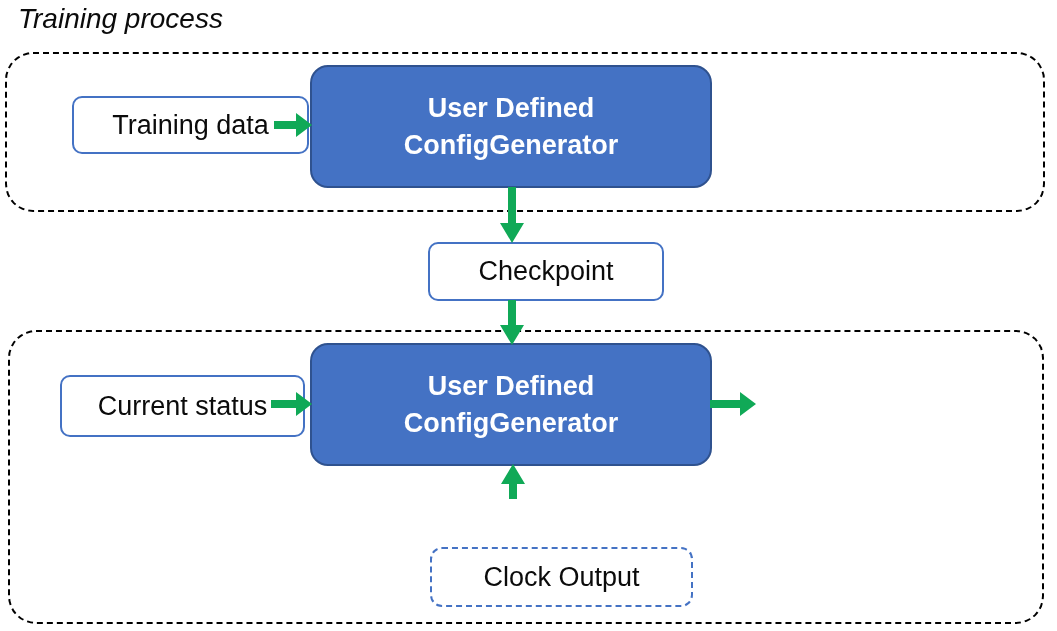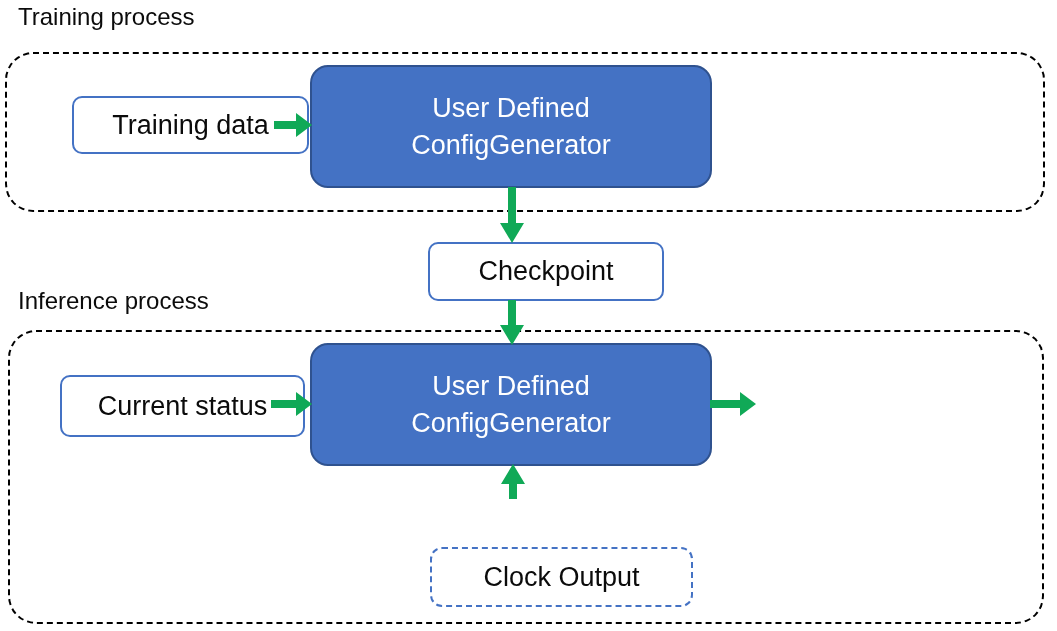--- a/index.html
+++ b/index.html
@@ -13,23 +13,24 @@
   html,body{background:#ffffff;}
   body{font-family:"Liberation Sans","DejaVu Sans",sans-serif;color:var(--text-black);}
   .canvas{
     position:relative;
     width:1057px;height:631px;
     background:#ffffff;
     overflow:hidden;
   }
   .section-title{
     position:absolute;
-    font-size:24px;
+    font-size:28px;
     color:var(--text-black);
     white-space:nowrap;
+    font-style:italic;
   }
   .dashed-container{
     position:absolute;
     border:2.5px dashed var(--dash-black);
     border-radius:28px;
     background:transparent;
   }
   .node{
     position:absolute;
     display:flex;align-items:center;justify-content:center;
@@ -45,20 +46,21 @@
     margin-left:32px;
   }
   .blue-node{
     background:var(--accent-blue);
     border:2px solid var(--dark-blue);
     border-radius:18px;
     color:#ffffff;
     flex-direction:column;
     line-height:37px;
     z-index:2;
+    font-weight:bold;
   }
   .trigger-node{
     border:2px dashed var(--accent-blue);
     border-radius:12px;
     color:var(--text-black);
   }
   .arrow{
     position:absolute;
     color:var(--green);
     z-index:4;
@@ -96,21 +98,20 @@
 
   <div class="node white-node" id="box-training-data">Training data</div>
 
   <div class="node blue-node" id="box-generator-training">
     <span>User Defined</span>
     <span>ConfigGenerator</span>
   </div>
 
   <div class="node white-node" id="box-checkpoint">Checkpoint</div>
 
-  <div class="section-title" id="title-inference">Inference process</div>
 
   <div class="dashed-container" id="container-inference"></div>
 
   <div class="node white-node" id="box-current-status">Current status</div>
 
   <div class="node blue-node" id="box-generator-inference">
     <span>User Defined</span>
     <span>ConfigGenerator</span>
   </div>
 

